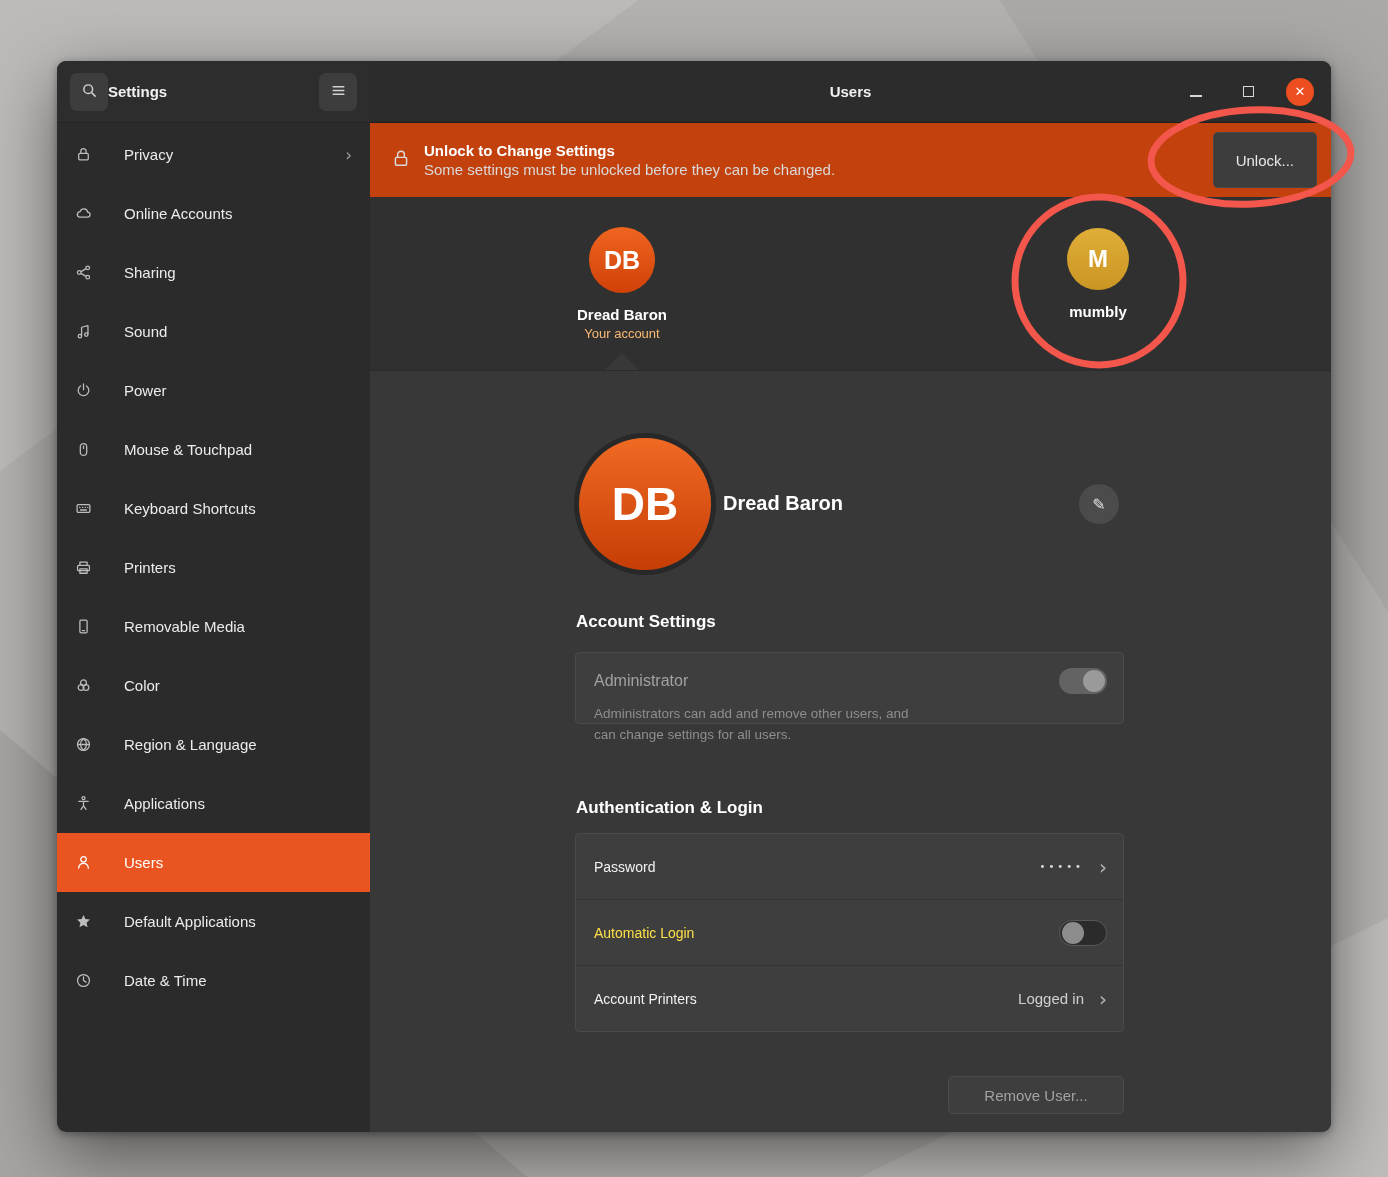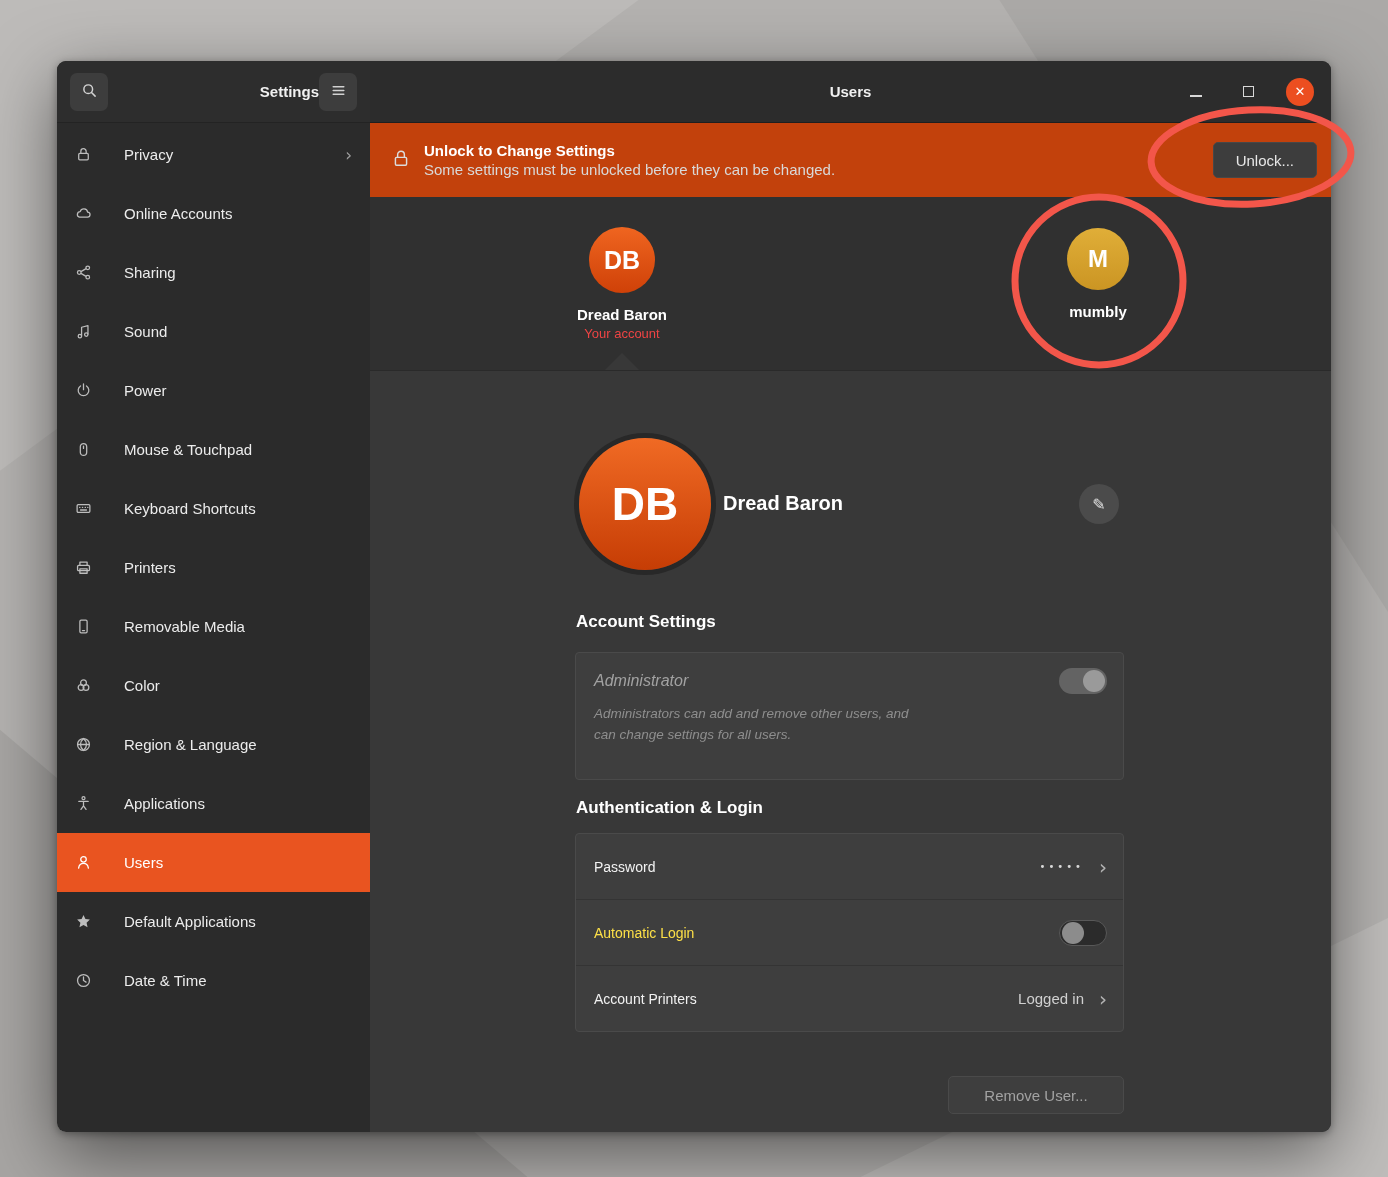--- a/index.html
+++ b/index.html
@@ -18,21 +18,21 @@
     z-index:1; display:flex; border-radius:9px; overflow:hidden;
     box-shadow:0 22px 70px rgba(0,0,0,.5), 0 2px 8px rgba(0,0,0,.35);
     color:#ededed; }
 
   
   .sidebar { width:313px; background:#2b2b2b; flex:none; display:flex; flex-direction:column; }
   .sidebar-header { height:62px; flex:none; display:flex; align-items:center;
     padding:0 13px; background:#2d2d2d; border-bottom:1px solid #232323; }
   .icon-btn { width:38px; height:38px; border:none; border-radius:7px; background:#3d3d3d;
     color:#d2d2d2; display:flex; align-items:center; justify-content:center; cursor:pointer; }
-  .sidebar-title { flex:1; text-align:right; font-weight:bold; font-size:15px; color:#f1f1f1; }
+  .sidebar-title { flex:1; text-align:left; font-weight:bold; font-size:15px; color:#f1f1f1; }
   .sidebar-list { flex:1; padding-top:2px; }
   .side-item { height:59px; display:flex; align-items:center; gap:32px;
     padding:0 18px 0 17px; font-size:15px; color:#ececec; cursor:pointer; }
   .s-icon { width:18px; height:18px; flex:none; color:#bdbdbd; display:flex; align-items:center; justify-content:center; }
   .s-icon svg { display:block; }
   .s-chev { margin-left:auto; color:#9d9d9d; font-size:17px; font-family:"DejaVu Sans",sans-serif; }
   .side-item.selected { background:#E95420; color:#ffffff; }
   .side-item.selected .s-icon { color:#ffffff; }
 
   
@@ -52,36 +52,36 @@
     font-weight:bold; font-family:"DejaVu Sans",sans-serif; }
 
   
   .banner { height:74px; flex:none; background:#c2410c; display:flex; align-items:center;
     padding:0 14px 0 22px; gap:14px; }
   .banner-lock { color:#dcdcdc; flex:none; }
   .banner-text { display:flex; flex-direction:column; gap:2px; }
   .b-title { font-weight:bold; font-size:15px; color:#ffffff; }
   .b-sub { font-size:15px; color:#d9d9d9; }
   .unlock-btn { margin-left:auto; background:#3d3d3d; border:1px solid #474747; border-radius:5px;
-    color:#e8e8e8; font-size:15px; padding:0 22px; height:36px; cursor:pointer;
+    color:#e8e8e8; font-size:15px; padding:0 22px; height:56px; cursor:pointer;
     font-family:inherit; }
 
   
   .carousel { height:174px; flex:none; background:#303030; position:relative;
     border-bottom:1px solid #2a2a2a; }
   .user-tile { position:absolute; width:160px; display:flex; flex-direction:column;
     align-items:center; cursor:pointer; }
   .tile-db { left:172px; top:30px; }
   .tile-m  { left:648px; top:31px; }
   .avatar { border-radius:50%; display:flex; align-items:center; justify-content:center;
     color:#fff; font-weight:bold; }
   .av-db { width:66px; height:66px; background:linear-gradient(180deg,#ef6520,#cf4108); font-size:25px; }
   .av-m  { width:62px; height:62px; background:linear-gradient(180deg,#e0ae38,#cb9523); font-size:24px; }
   .u-name { margin-top:13px; font-weight:bold; font-size:15px; color:#ffffff; }
-  .u-sub  { margin-top:3px; font-size:13px; color:#ef4444; }
+  .u-sub  { margin-top:3px; font-size:13px; color:#fdba74; }
   .notch { position:absolute; left:235px; bottom:0; width:0; height:0;
     border-left:17px solid transparent; border-right:17px solid transparent;
     border-bottom:17px solid #383838; }
 
   
   .content { flex:1; position:relative; background:#383838; }
   .avatar-xl { position:absolute; left:209px; top:67px; width:132px; height:132px;
     border-radius:50%; background:linear-gradient(180deg,#f06a24,#c63d05);
     box-shadow:0 0 0 5px #282828; display:flex; align-items:center; justify-content:center;
     color:#fff; font-weight:bold; font-size:46px; }
@@ -89,21 +89,21 @@
     font-size:20px; color:#ffffff; }
   .edit-btn { position:absolute; left:709px; top:113px; width:40px; height:40px;
     border-radius:50%; border:none; background:#4b4b4b; color:#e2e2e2; font-size:16px;
     display:flex; align-items:center; justify-content:center; cursor:pointer;
     font-family:"DejaVu Sans",sans-serif; }
   .sec-title { position:absolute; left:206px; font-weight:bold; font-size:17px; color:#ffffff; }
   .sec-account { top:241px; }
   .sec-auth { top:427px; }
   .box { position:absolute; left:205px; width:549px; background:#3e3e3e;
     border:1px solid #4a4a4a; border-radius:4px; }
-  .box-admin { top:281px; height:128px; padding:15px 16px 8px 18px;font-style:italic; }
+  .box-admin { top:281px; height:72px; padding:15px 16px 8px 18px; }
   .admin-row { display:flex; align-items:center; justify-content:space-between; }
   .admin-label { font-size:16px; color:#a2a2a2; }
   .admin-desc { margin-top:9px; font-size:13.5px; line-height:21px; color:#8e8e8e; }
   .box-auth { top:462px; height:199px; display:flex; flex-direction:column; }
   .arow { flex:1; display:flex; align-items:center; padding:0 16px 0 18px; }
   .arow + .arow { border-top:1px solid #343434; }
   .arow-label { font-size:14px; color:#f2f2f2; }
   .arow-label.dim { color:#fde047; }
   .arow-right { margin-left:auto; display:flex; align-items:center; gap:15px; }
   .dots { font-size:10px; letter-spacing:3px; color:#d8d8d8; font-family:"DejaVu Sans",sans-serif; }

